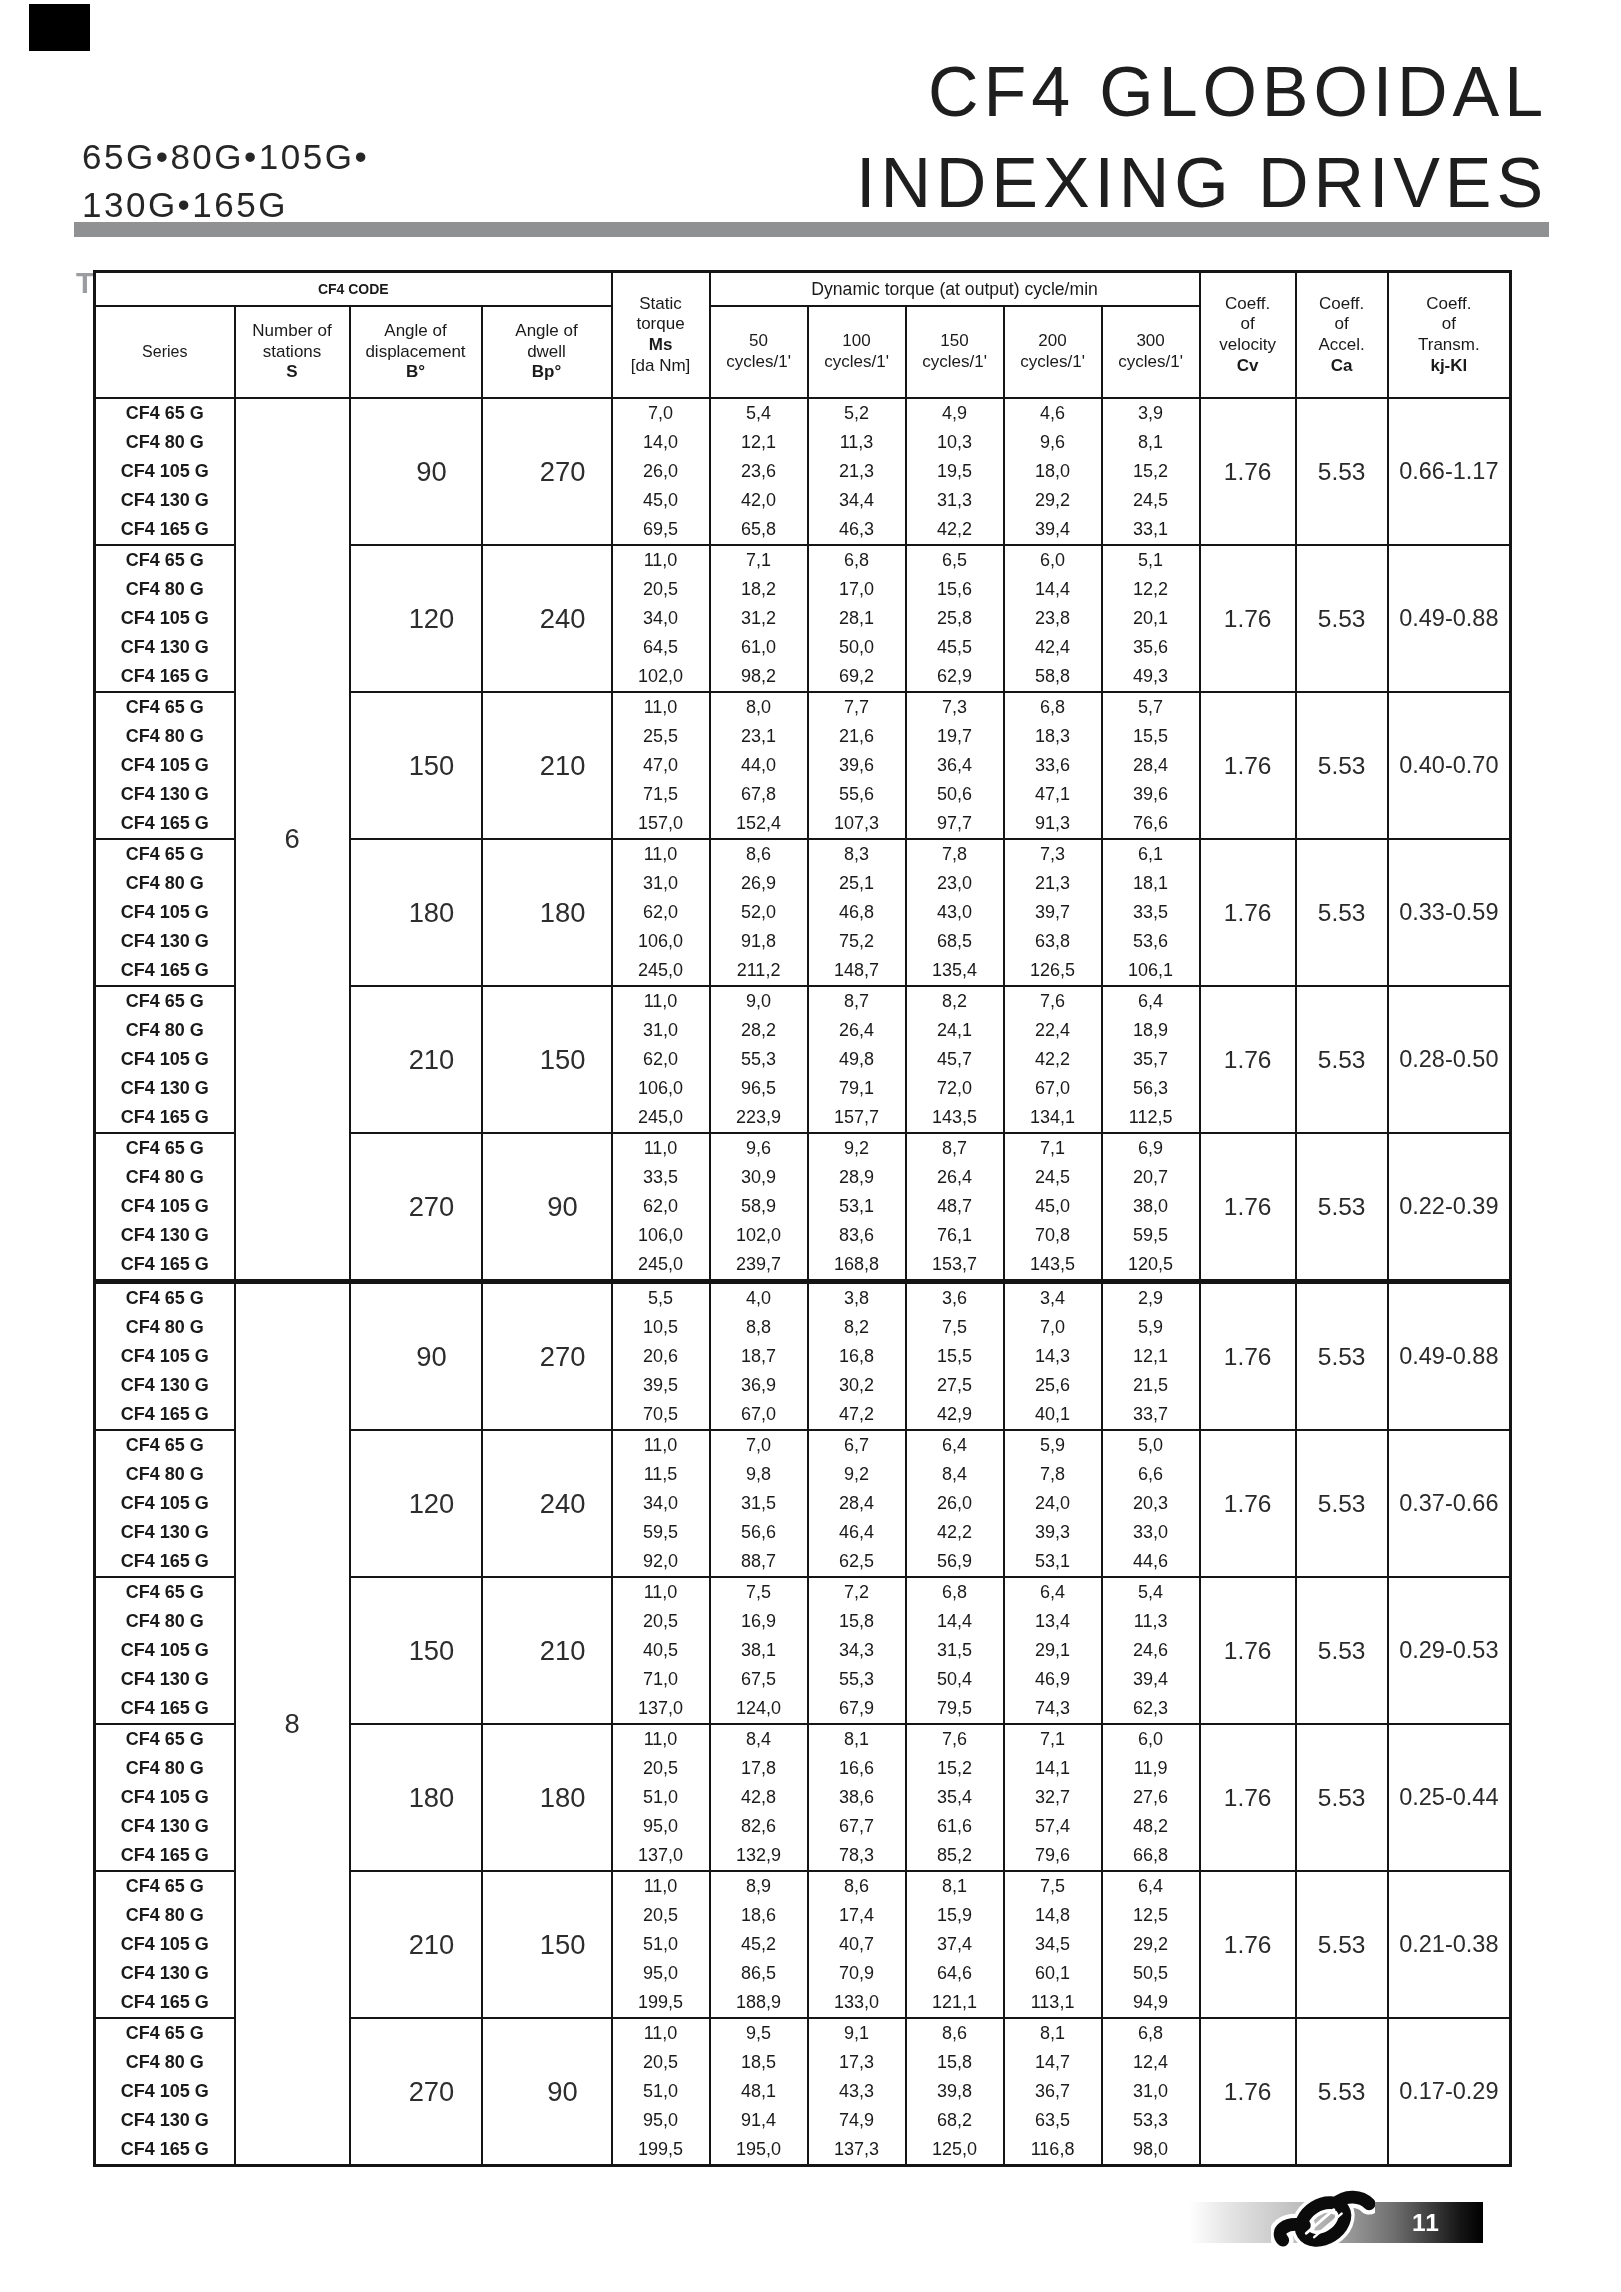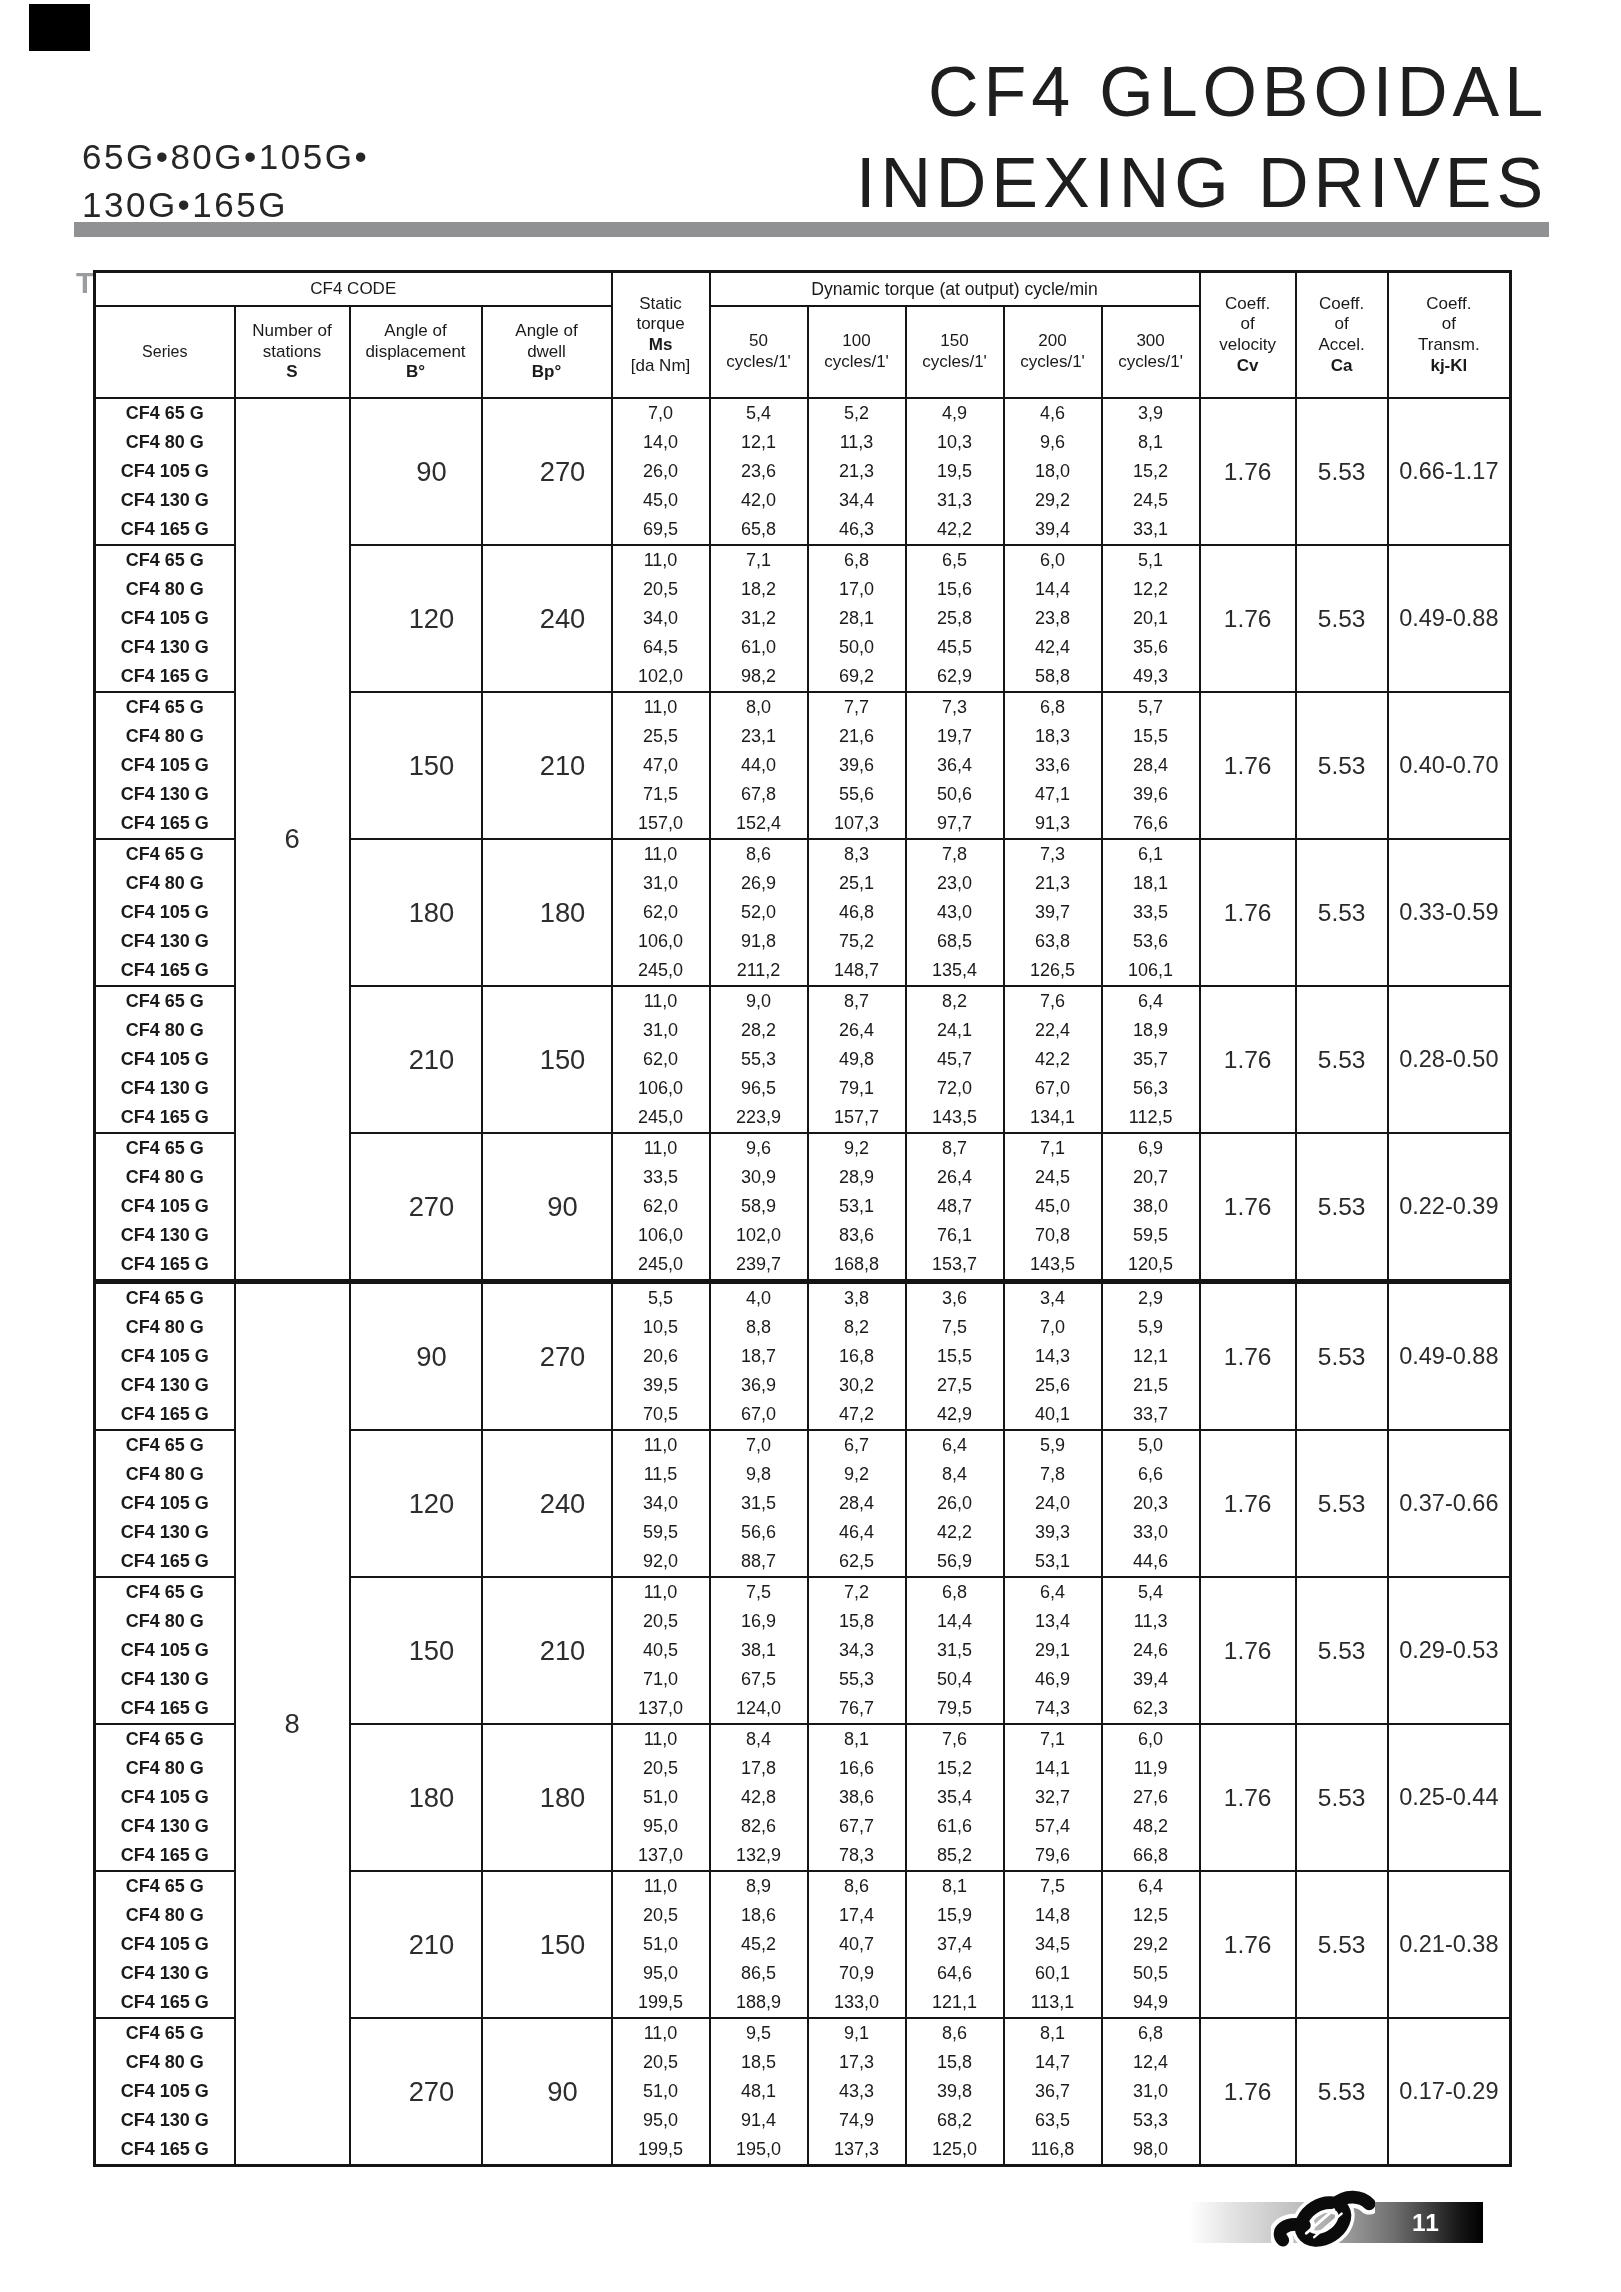--- a/index.html
+++ b/index.html
@@ -15,21 +15,21 @@
 
   .divider-bar { position:absolute; left:74px; top:222px; width:1475px; height:14.7px; background:#8f9193; }
 
   .section-title { position:absolute; left:76px; top:239px; font-size:29px; font-weight:bold; color:#9a9c9f; letter-spacing:2.9px; white-space:nowrap;margin-top:28px; }
 
   table.cap { position:absolute; left:93px; top:270px; width:1416px; border-collapse:collapse; table-layout:fixed; border:3.9px solid #151515; background:#fff; }
   td, th { border:2px solid #151515; padding:0; text-align:center; vertical-align:middle; font-weight:normal; background:#fff; }
   thead .r1 th { height:32px; }
   thead .r2 th { height:90px; }
   thead div { line-height:20.6px; font-size:17px; }
-  .h-cf4 { font-size:17px; font-weight:normal; }
+  .h-cf4 { font-size:14px; font-weight:bold; }
   .h-dyn { font-size:17.6px; }
   .b { font-weight:bold; }
   .ln { height:29px; line-height:29px; font-size:18px; }
   .series-cell .ln { font-weight:bold; }
   .station-cell { font-size:27.4px; color:#2d2d2d; }
   .angle-cell { font-size:27.4px; color:#2d2d2d;padding-left:32px; }
   .coef-cell { font-size:24.5px; color:#2a2a2a;border-radius:11px; }
   .coef-cell.kt { font-size:23.5px; }
   tbody tr.grp td { border-top-width:2.9px; }
   tbody tr.blk td { border-top-width:5.9px; }
@@ -614,21 +614,21 @@
           <div class="ln">16,9</div>
           <div class="ln">38,1</div>
           <div class="ln">67,5</div>
           <div class="ln">124,0</div>
         </td>
         <td class="num-cell">
           <div class="ln">7,2</div>
           <div class="ln">15,8</div>
           <div class="ln">34,3</div>
           <div class="ln">55,3</div>
-          <div class="ln">76,7</div>
+          <div class="ln">67,9</div>
         </td>
         <td class="num-cell">
           <div class="ln">6,8</div>
           <div class="ln">14,4</div>
           <div class="ln">31,5</div>
           <div class="ln">50,4</div>
           <div class="ln">79,5</div>
         </td>
         <td class="num-cell">
           <div class="ln">6,4</div>

